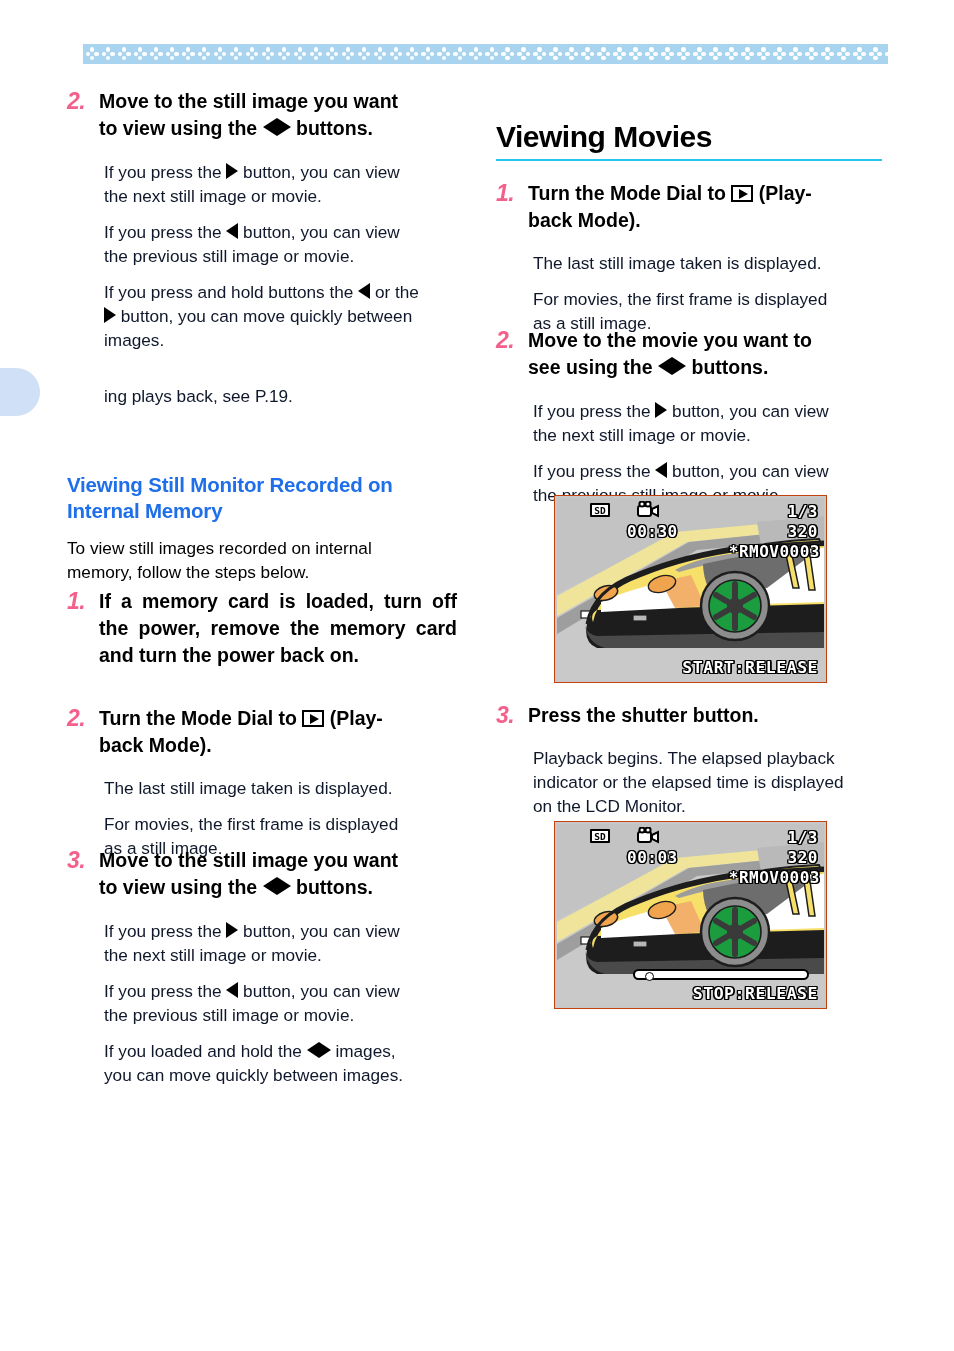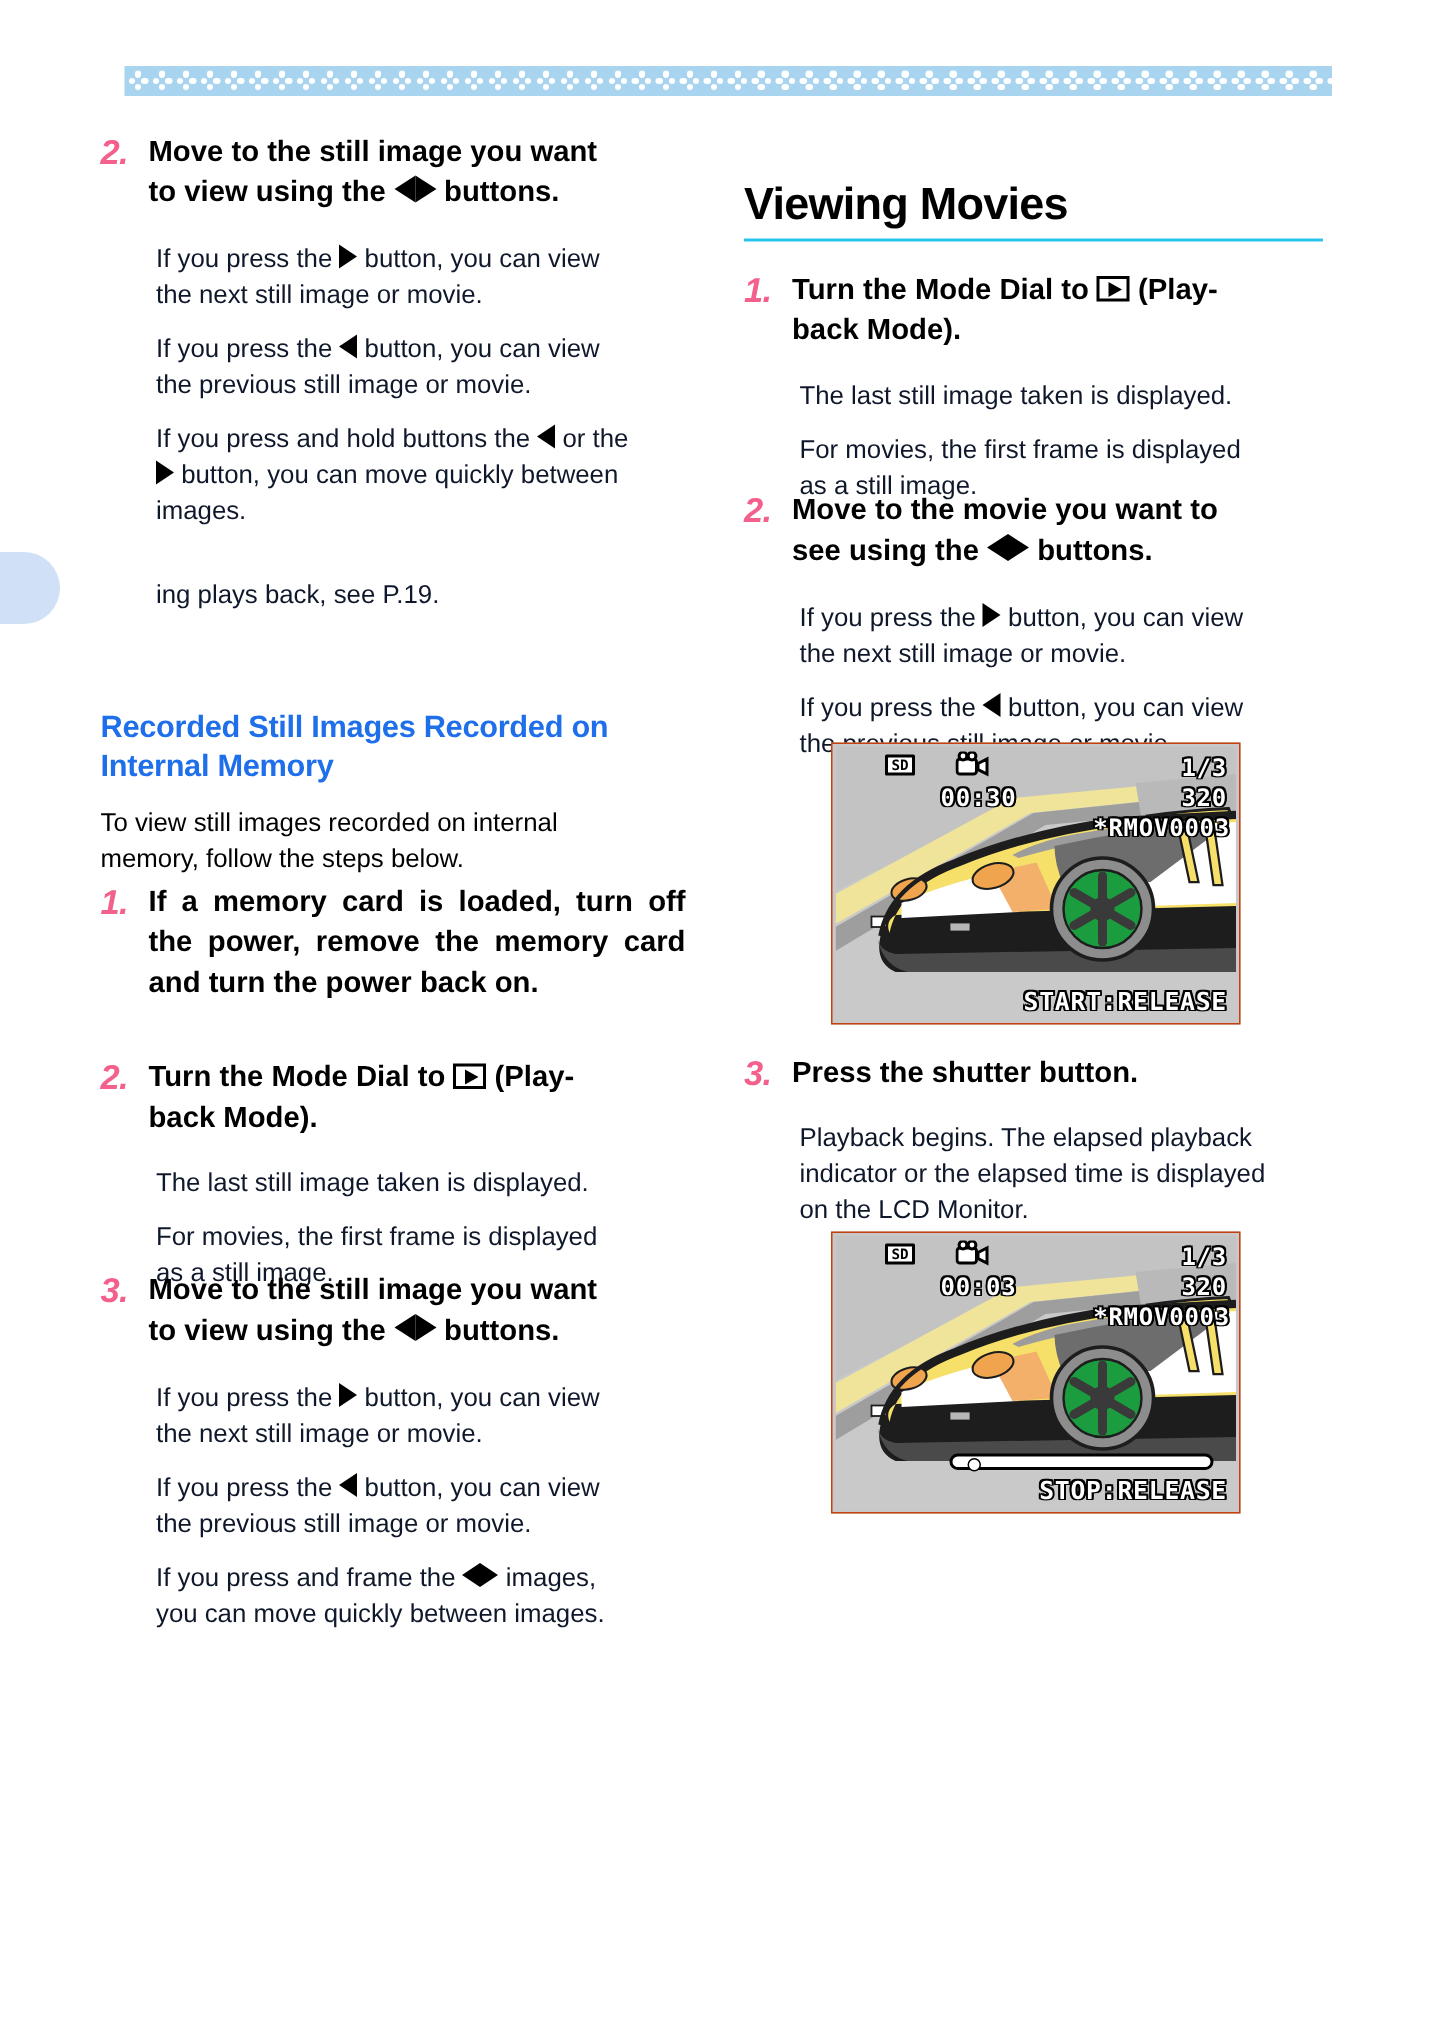--- a/index.html
+++ b/index.html
@@ -510,21 +510,21 @@
       <div class="body-indent" style="margin-top:13px;">
         <div class="para">
           <br>
           <span>ing plays back, see P.19.</span>
         </div>
       </div>
     </div>
 
     <div style="position:absolute;top:472px;left:0;width:390px;">
       <div class="h-sub">
-        <span>Recorded Still Images Recorded on</span><br>
+        <span>Viewing Still Monitor Recorded on</span><br>
         <span>Internal Memory</span>
       </div>
       <div class="lead" style="margin-top:12px;">
         <span>To view  still images recorded on internal</span><br>
         <span>memory, follow the steps below.</span>
       </div>
     </div>
 
     <div style="position:absolute;top:588px;left:0;width:390px;">
       <div class="step">
@@ -571,21 +571,21 @@
           <span>button, you can view</span><br>
           <span>the next still image or movie.</span>
         </div>
         <div class="para">
           <span>If you press the</span>
           <span class="tri-l"></span>
           <span>button, you can view</span><br>
           <span>the previous still image or movie.</span>
         </div>
         <div class="para">
-          <span>If you press and frame the</span>
+          <span>If you loaded and hold the</span>
           <span class="lr"><span class="tri-l"></span><span class="tri-r"></span></span>
           <span>images,</span><br>
           <span>you can move quickly between images.</span>
         </div>
       </div>
     </div>
 
   </div>
 
   <div class="col col-right">

